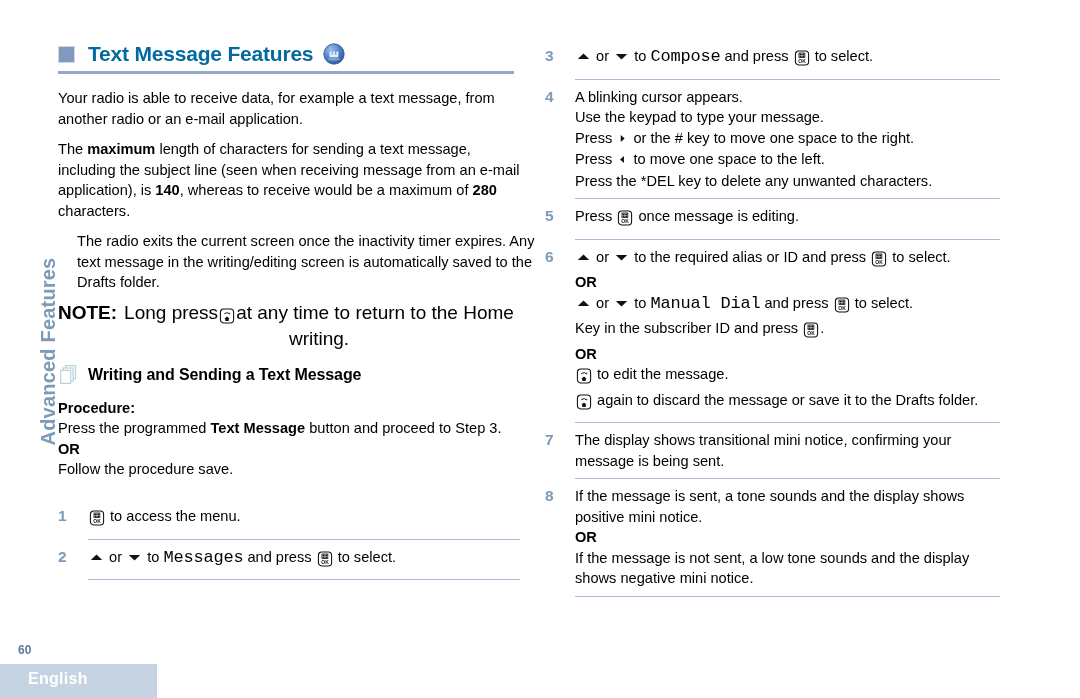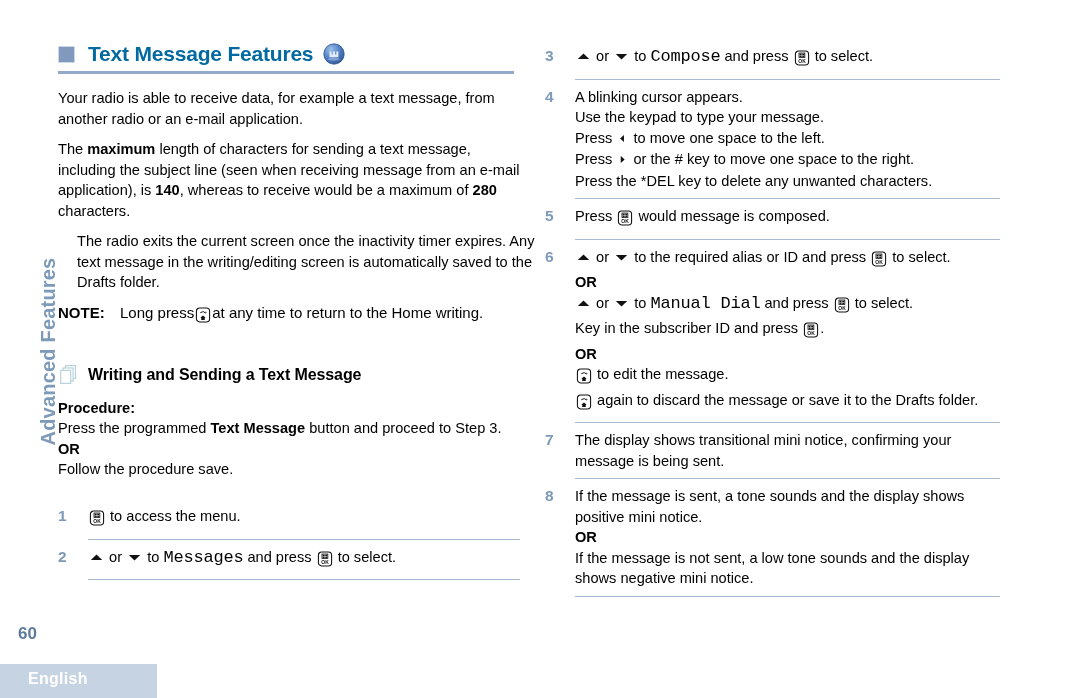--- a/index.html
+++ b/index.html
@@ -37,22 +37,22 @@
     font-weight: bold;
     color: #7d9ab9;
     letter-spacing: 0.2px;
     white-space: nowrap;
   }
 
   
   .page-number {
     position: absolute;
     left: 18px;
-    top: 624px;
-    font-size: 17px;
+    top: 643px;
+    font-size: 12px;
     font-weight: bold;
     color: #5d7b9c;
   }
 
   
   .footer-bar {
     position: absolute;
     left: 0;
     top: 664px;
     width: 157px;
@@ -114,22 +114,23 @@
     position: absolute;
     font-size: 14.6px;
     line-height: 20.5px;
     color: #000;
   }
   .para b { font-weight: bold; }
 
   
   .note {
     position: absolute;
-    font-size: 15px;
+    font-size: 19px;
     line-height: 21px;
+    text-align: center;
   }
   .note-label {
     position: absolute;
     left: 0;
     top: 0;
     font-weight: bold;
   }
   .note-body {
     margin-left: 62px;
   }
@@ -329,41 +330,41 @@
             </svg></span><span> to select.</span></span>
       </div>
     </div>
     <div class="sep" style="left: 575px; top: 78.5px; width: 425px;"></div>
     <div class="step" style="left: 545px; top: 86.5px; width: 460px;">
       <span class="step-num">4</span>
       <div class="step-body">
         <span class="step-line"><span>A blinking cursor appears.</span></span>
         <span class="step-line"><span>Use the keypad to type your message.</span></span>
         <span class="step-line"><span>Press </span><span class="tri"><svg viewBox="0 0 13 12" width="9" height="11">
+              <path d="M4 1 L9.6 6 L4 11 z" fill="#111"></path>
+            </svg></span><span> or the # key to move one space to the right.</span></span>
+        <span class="step-line"><span>Press </span><span class="tri"><svg viewBox="0 0 13 12" width="9" height="11">
               <path d="M8.6 1 L3 6 L8.6 11 z" fill="#111"></path>
             </svg></span><span> to move one space to the left.</span></span>
-        <span class="step-line"><span>Press </span><span class="tri"><svg viewBox="0 0 13 12" width="9" height="11">
-              <path d="M4 1 L9.6 6 L4 11 z" fill="#111"></path>
-            </svg></span><span> or the # key to move one space to the right.</span></span>
         <span class="step-line"><span>Press the *DEL key to delete any unwanted characters.</span></span>
       </div>
     </div>
     <div class="sep" style="left: 575px; top: 198px; width: 425px;"></div>
     <div class="step" style="left: 545px; top: 206px; width: 460px;">
       <span class="step-num">5</span>
       <div class="step-body">
         <span class="step-line"><span>Press </span><span class="key"><svg viewBox="0 0 18 18" width="16" height="16">
               <rect x="1.6" y="1.2" width="14.8" height="15.6" rx="3.6" ry="3.6" fill="#fff" stroke="#111" stroke-width="1.2"></rect>
               <rect x="5.6" y="3.4" width="6.6" height="5.0" fill="none" stroke="#111" stroke-width="0.9"></rect>
               <rect x="6.3" y="4.1" width="2.3" height="1.6" fill="#111"></rect>
               <rect x="9.3" y="4.1" width="2.3" height="1.6" fill="#111"></rect>
               <rect x="6.3" y="6.2" width="2.3" height="1.6" fill="#111"></rect>
               <rect x="9.3" y="6.2" width="2.3" height="1.6" fill="#111"></rect>
               <text x="9" y="14.7" font-family="Liberation Sans, sans-serif" font-size="5.6" font-weight="bold" text-anchor="middle" fill="#111">OK</text>
-            </svg></span><span> would message is composed.</span></span>
+            </svg></span><span> once message is editing.</span></span>
       </div>
     </div>
     <div class="sep" style="left: 575px; top: 238.5px; width: 425px;"></div>
     <div class="step" style="left: 545px; top: 246.5px; width: 460px;">
       <span class="step-num">6</span>
       <div class="step-body">
         <span class="step-line"><span class="tri"><svg viewBox="0 0 16 12" width="13" height="11">
               <path d="M1 9 L8 2.4 L15 9 z" fill="#111"></path>
             </svg></span><span> or </span><span class="tri"><svg viewBox="0 0 16 12" width="13" height="11">
               <path d="M1 3 L8 9.6 L15 3 z" fill="#111"></path>

